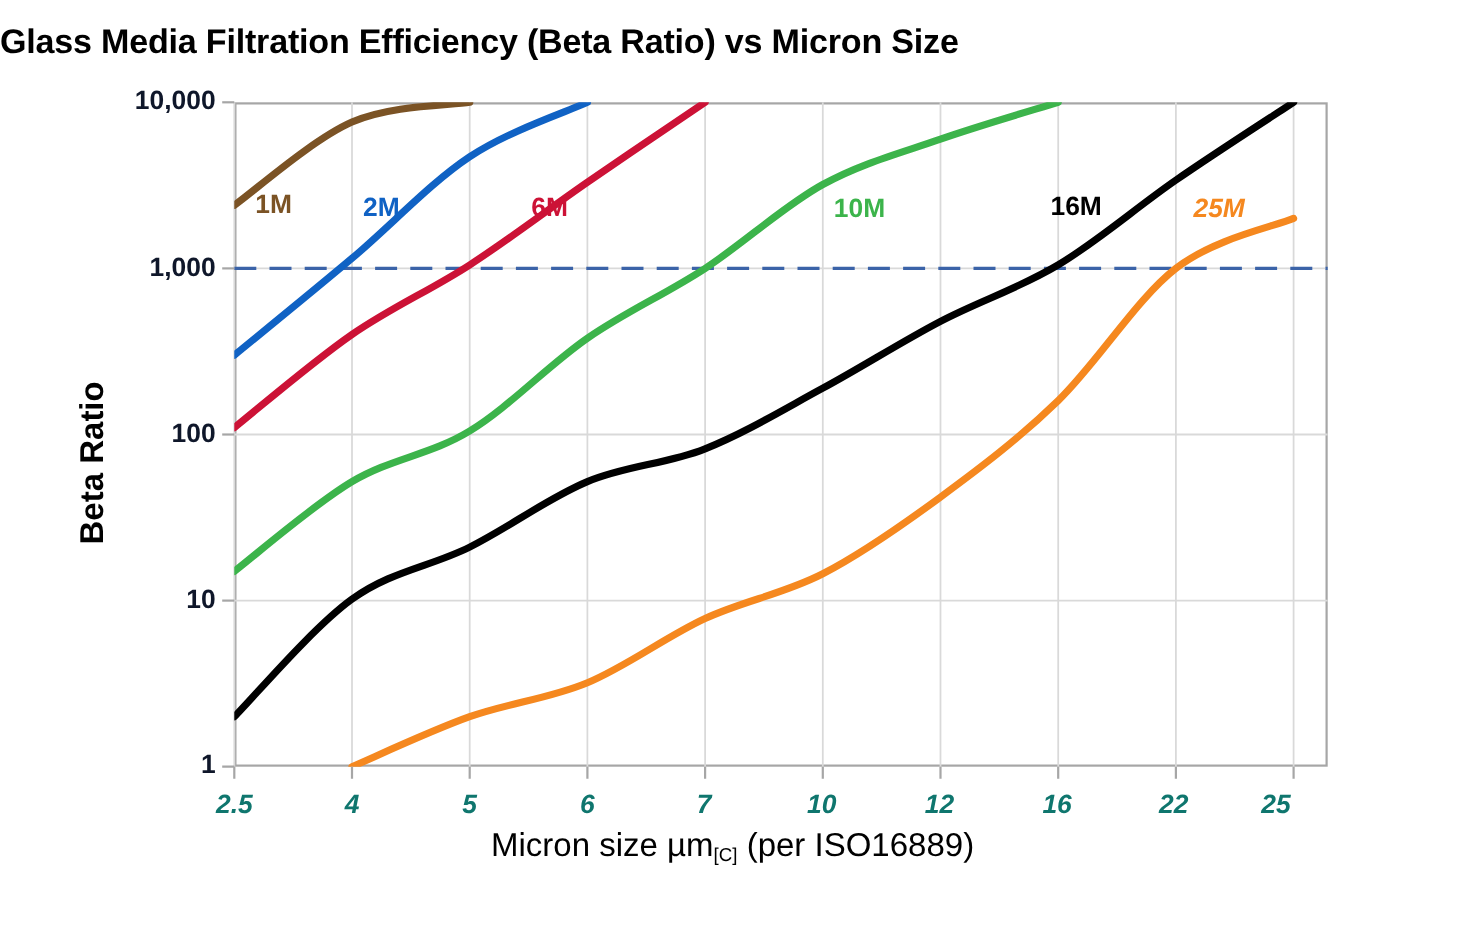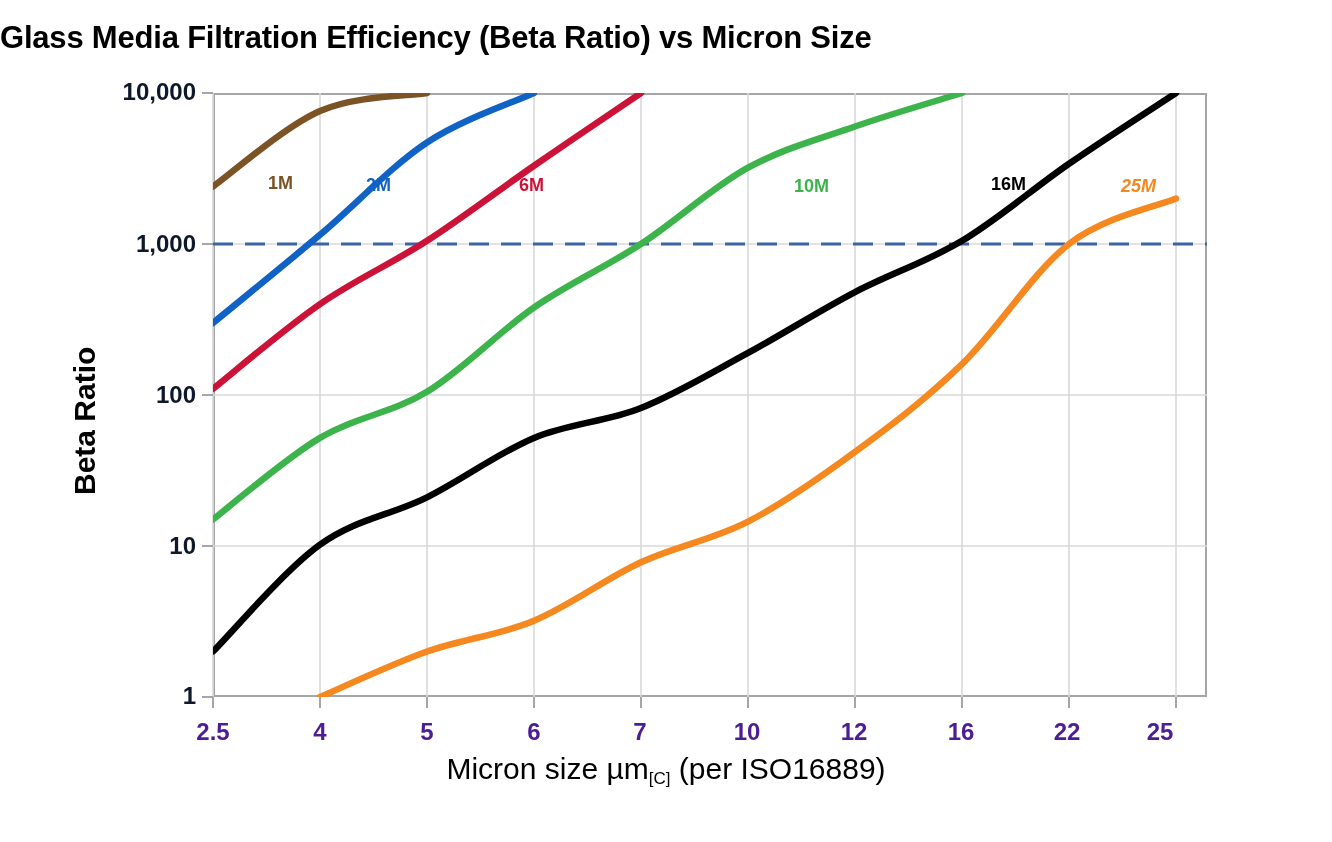--- a/index.html
+++ b/index.html
@@ -37,32 +37,32 @@
     left:68px;top:495px;
   }
   .ytick{
     position:absolute;right:0;width:150px;text-align:right;
     font-size:24px;font-weight:bold;color:#0f172a;
   }
   #yticks{position:absolute;left:0;top:0;width:196px;height:842px;}
 
   .xtick{
     position:absolute;width:120px;text-align:center;
-    font-size:24px;font-weight:bold;color:#4c1d95;
+    font-size:24px;font-weight:bold;color:#0f766e;font-style:italic;
   }
   #xticks{position:absolute;left:0;top:718px;width:1332px;height:40px;}
 
   .xlabel-txt{
     position:absolute;left:0;top:752px;width:1332px;text-align:center;
     font-size:30px;font-weight:normal;color:#000;
   }
   .xlabel-txt .sub{font-size:17px;vertical-align:-5px;}
 
   .series-label{
-    position:absolute;font-size:18px;font-weight:bold;white-space:nowrap;margin-left:36px;
+    position:absolute;font-size:24px;font-weight:bold;white-space:nowrap;
   }
 </style>
 </head>
 <body>
 
 <div id="page">
 
   <div class="chart-title">Glass Media Filtration Efficiency (Beta Ratio) vs Micron Size</div>
 
   <div class="ylabel-txt">Beta Ratio</div>

